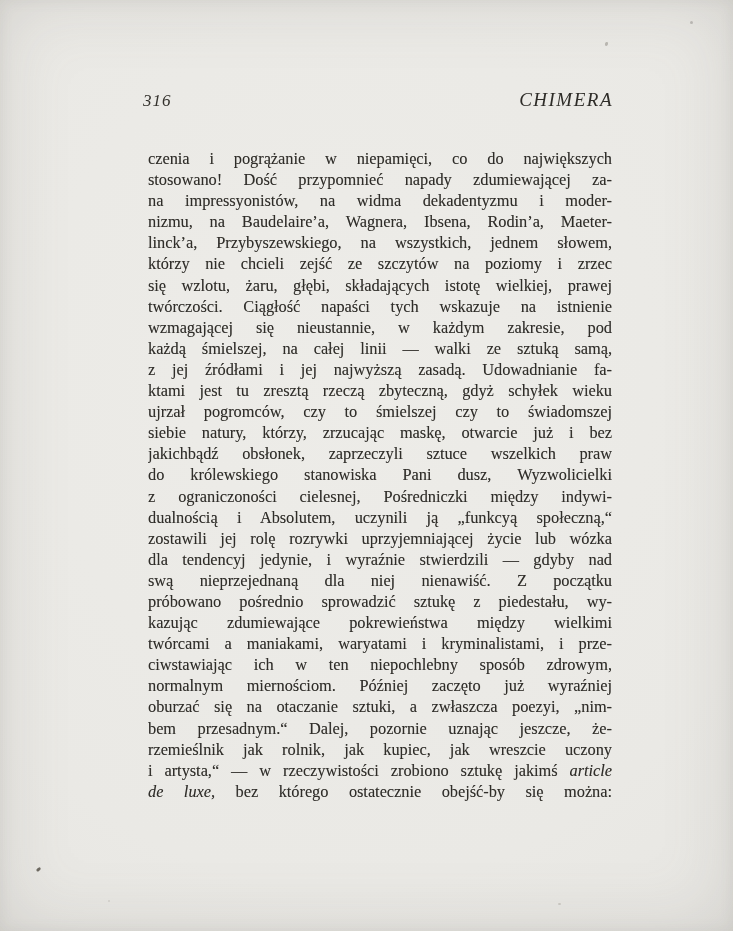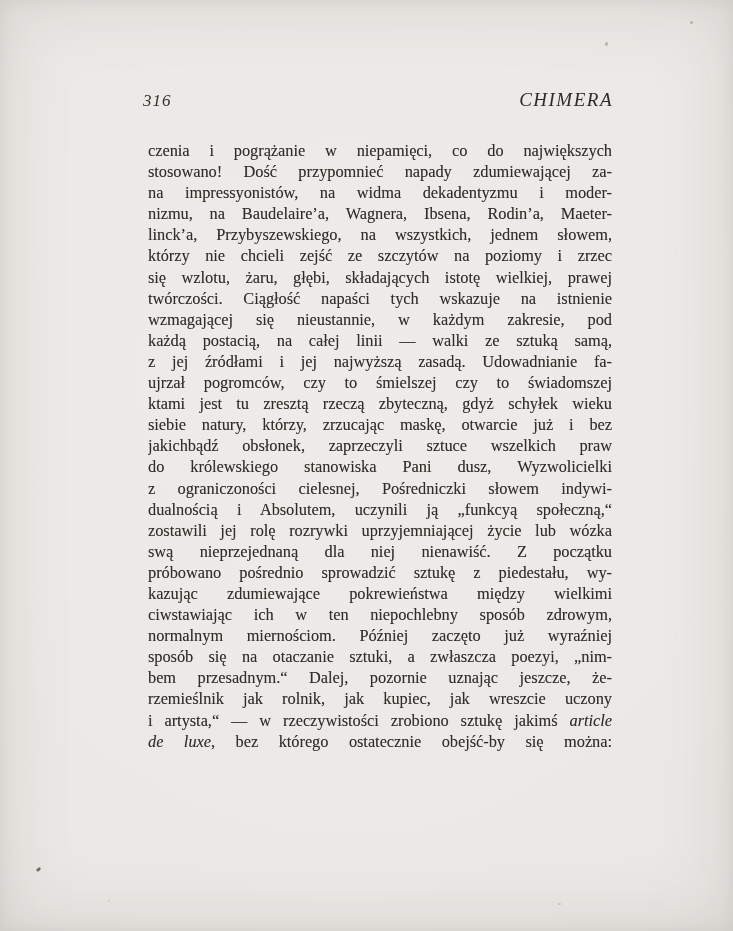--- a/index.html
+++ b/index.html
@@ -43,21 +43,21 @@
   .journal-title {
     font-style: italic;
     font-size: 19px;
     letter-spacing: 1.5px;
     color: #2e2c28;
     text-align: center;
   }
   .text-block {
     position: absolute;
     left: 148px;
-    top: 140px;
+    top: 148px;
     width: 464px;
   }
   .line {
     height: 21.1px;
     line-height: 21.1px;
     font-size: 16.3px;
     text-align: justify;
     text-align-last: justify;
     overflow: hidden;
     word-spacing: 0.4px;
@@ -104,36 +104,38 @@
   <div class="text-block">
       <div class="line">czenia i pogrążanie w niepamięci, co do największych</div>
       <div class="line">stosowano! Dość przypomnieć napady zdumiewającej za-</div>
       <div class="line">na impressyonistów, na widma dekadentyzmu i moder-</div>
       <div class="line">nizmu, na Baudelaire’a, Wagnera, Ibsena, Rodin’a, Maeter-</div>
       <div class="line">linck’a, Przybyszewskiego, na wszystkich, jednem słowem,</div>
       <div class="line">którzy nie chcieli zejść ze szczytów na poziomy i zrzec</div>
       <div class="line">się wzlotu, żaru, głębi, składających istotę wielkiej, prawej</div>
       <div class="line">twórczości. Ciągłość napaści tych wskazuje na istnienie</div>
       <div class="line">wzmagającej się nieustannie, w każdym zakresie, pod</div>
-      <div class="line">każdą postacią, na całej linii — walki ze sztuką samą,</div>
+      <div class="line">każdą śmielszej, na całej linii — walki ze sztuką samą,</div>
       <div class="line">z jej źródłami i jej najwyższą zasadą. Udowadnianie fa-</div>
+      <div class="line">ktami jest tu zresztą rzeczą zbyteczną, gdyż schyłek wieku</div>
       <div class="line">ujrzał pogromców, czy to śmielszej czy to świadomszej</div>
-      <div class="line">ktami jest tu zresztą rzeczą zbyteczną, gdyż schyłek wieku</div>
       <div class="line">siebie natury, którzy, zrzucając maskę, otwarcie już i bez</div>
       <div class="line">jakichbądź obsłonek, zaprzeczyli sztuce wszelkich praw</div>
       <div class="line">do królewskiego stanowiska Pani dusz, Wyzwolicielki</div>
-      <div class="line">z ograniczoności cielesnej, Pośredniczki słowem indywi-</div>
+      <div class="line">z ograniczoności cielesnej, Pośredniczki między indywi-</div>
       <div class="line">dualnością i Absolutem, uczynili ją „funkcyą społeczną,“</div>
       <div class="line">zostawili jej rolę rozrywki uprzyjemniającej życie lub wózka</div>
+      <div class="line">dla tendencyj jedynie, i wyraźnie stwierdzili — gdyby nad</div>
       <div class="line">swą nieprzejednaną dla niej nienawiść. Z początku</div>
       <div class="line">próbowano pośrednio sprowadzić sztukę z piedestału, wy-</div>
       <div class="line">kazując zdumiewające pokrewieństwa między wielkimi</div>
+      <div class="line">twórcami a maniakami, waryatami i kryminalistami, i prze-</div>
       <div class="line">ciwstawiając ich w ten niepochlebny sposób zdrowym,</div>
       <div class="line">normalnym miernościom. Później zaczęto już wyraźniej</div>
-      <div class="line">sposób się na otaczanie sztuki, a zwłaszcza poezyi, „nim-</div>
+      <div class="line">oburzać się na otaczanie sztuki, a zwłaszcza poezyi, „nim-</div>
       <div class="line">bem przesadnym.“ Dalej, pozornie uznając jeszcze, że-</div>
       <div class="line">rzemieślnik jak rolnik, jak kupiec, jak wreszcie uczony</div>
       <div class="line">i artysta,“ — w rzeczywistości zrobiono sztukę jakimś <i>article</i></div>
       <div class="line"><i>de luxe,</i> bez którego ostatecznie obejść-by się można:</div>
     </div>
 
   <div class="speck speck-1"></div>
   <div class="speck speck-2"></div>
   <div class="speck speck-3"></div>
   <div class="speck speck-4"></div>

